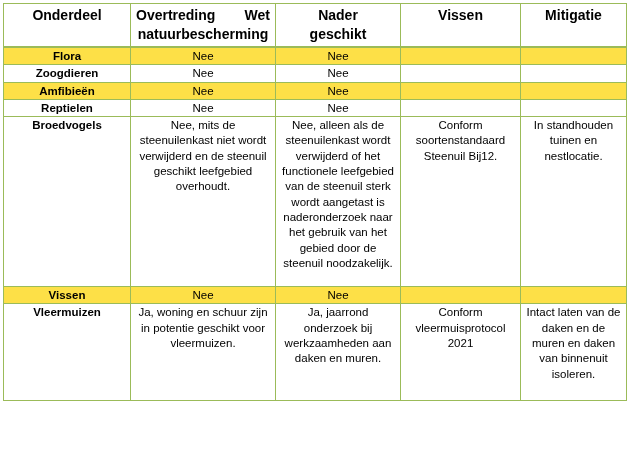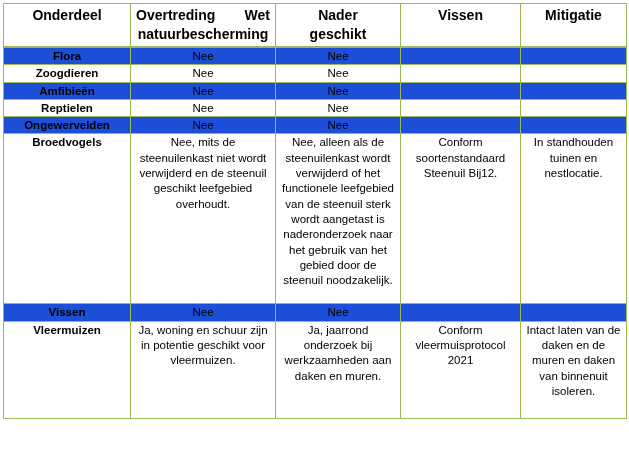--- a/index.html
+++ b/index.html
@@ -21,21 +21,21 @@
   table.grid th {
     font-weight: bold;
     font-size: 14px;
     line-height: 19px;
     padding-top: 2px;
     height: 40px;
     border-bottom: 2px solid #9bbb59;
   }
   th.justify .l1 { display: flex; justify-content: space-between; gap: 19px; }
   td.name { font-weight: bold; }
-  tr.band td { background: #1d4ed8; }
+  tr.band td { background: #fde047; }
   tr.short td { height: 15px; }
   tr.tall-a td { height: 168px; margin-top: 44px; }
   tr.tall-b td { height: 95px; }
   col.c1 { width: 127px; }
   col.c2 { width: 145px; }
   col.c3 { width: 125px; }
   col.c4 { width: 120px; }
   col.c5 { width: 106px; }
 </style>
 </head>
@@ -89,27 +89,20 @@
       <td></td>
       <td></td>
     </tr>
     <tr class="short">
       <td class="name">Reptielen</td>
       <td>Nee</td>
       <td>Nee</td>
       <td></td>
       <td></td>
     </tr>
-    <tr class="band short">
-      <td class="name">Ongewervelden</td>
-      <td>Nee</td>
-      <td>Nee</td>
-      <td></td>
-      <td></td>
-    </tr>
     <tr class="tall-a">
       <td class="name">Broedvogels</td>
       <td>Nee, mits  de steenuilenkast niet wordt verwijderd en de steenuil geschikt leefgebied  overhoudt.</td>
       <td>Nee, alleen als de steenuilenkast wordt verwijderd of het functionele leefgebied van de steenuil sterk wordt aangetast is naderonderzoek naar het gebruik van het gebied door de steenuil noodzakelijk.</td>
       <td>Conform soortenstandaard Steenuil  Bij12.</td>
       <td>In standhouden tuinen en nestlocatie.</td>
     </tr>
     <tr class="band short">
       <td class="name">Vissen</td>
       <td>Nee</td>

